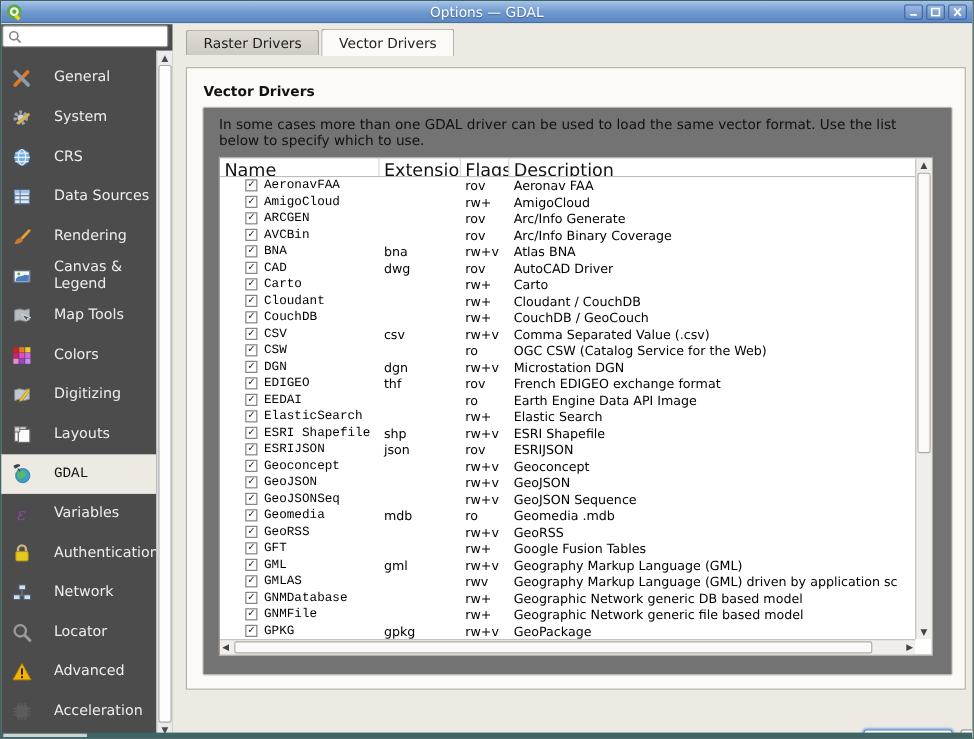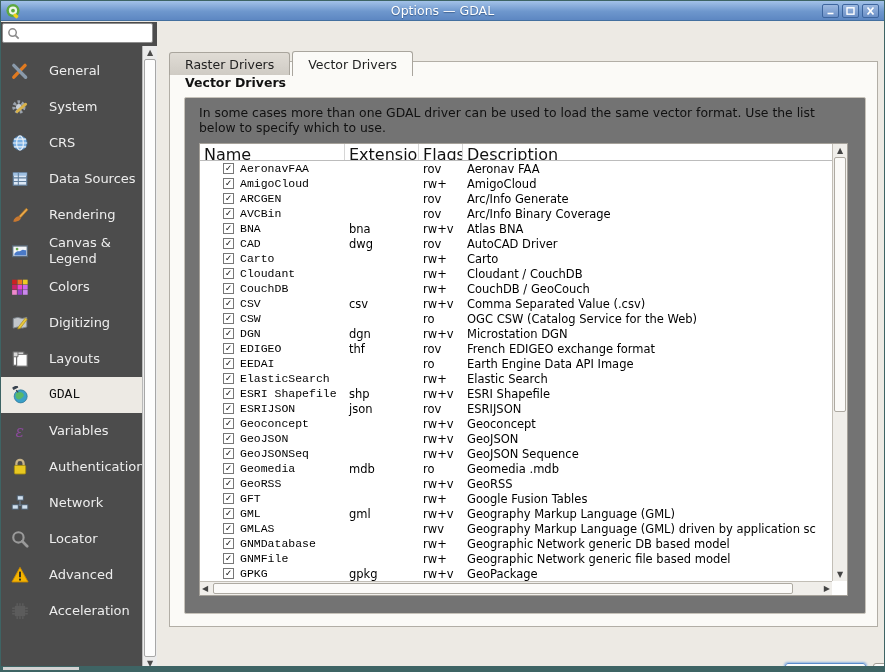--- a/index.html
+++ b/index.html
@@ -32,21 +32,21 @@
   .side-scroll .arrow.up { position:absolute; top:3px; left:0; right:0; }
   .side-scroll .arrow.down { position:absolute; bottom:3px; left:0; right:0; }
   .sitem { height:36px; display:flex; align-items:center; gap:19px; padding-left:9px;
     color:#ededed; font-size:13px; line-height:16px; cursor:default; }
   .sitem.selected { background:#edeae4; color:#111;font-family:Liberation Mono, monospace; }
   .sitem .sic { width:20px; height:20px; flex:0 0 20px; display:flex; align-items:center; justify-content:center; }
   .sitem .slabel { white-space:normal; width:100px; }
 
   
   .main { position:absolute; left:156px; top:21px; right:0; bottom:0; background:#edeae4; }
-  .tabbar { position:absolute; left:12px; top:29px; display:flex; z-index:3; }
+  .tabbar { position:absolute; left:12px; top:4px; display:flex; z-index:3; }
   .tab { height:23px; padding:0 15px; display:flex; align-items:center; font-size:12.5px; color:#222;
     background:linear-gradient(#e0dcd5,#cfcbc4); border:1px solid #a9a59d; border-bottom:none;
     border-radius:3px 3px 0 0; margin-right:2px; position:relative; top:1px; }
   .tab.active { background:#fbfaf7; height:25px; top:0; z-index:4; }
   .pane { position:absolute; left:12px; top:39px; width:709px; height:566px;
     background:#fbfaf7; border:1px solid #b2aea6; z-index:2; }
   .gtitle { position:absolute; left:15px; top:13px; font-weight:bold; font-size:12.5px; color:#111; }
   .gbox { position:absolute; left:14px; top:35px; width:682px; height:517px;
     background:#737373; border:1px solid #c6c2ba; border-radius:2px; }
   .desc { position:absolute; left:14px; top:7px; width:655px; font-size:12.4px; line-height:15px; color:#111; }
@@ -192,20 +192,29 @@
         <span class="sic">
             <svg width="18" height="18" viewBox="0 0 16 16">
           <rect x="1.5" y="3.5" width="13" height="9.4" fill="#f4f6f8" stroke="#5a6a7a" stroke-width="1.2"></rect>
           <path d="M3 10.5 C5 7 7 9 9 7.5 C11 6 12 8 13.5 7 V12 H3 Z" fill="#4a7ac8"></path>
           <circle cx="5.4" cy="6.3" r="1.2" fill="#68a84f"></circle>
             </svg>
           </span>
         <span class="slabel">Canvas &amp; Legend</span>
       </div>
 
+      <div class="sitem">
+        <span class="sic">
+            <svg width="18" height="18" viewBox="0 0 16 16">
+          <path d="M2 3.5 L6 2.5 L10 3.5 L14 2.5 V11.5 L10 12.5 L6 11.5 L2 12.5 Z" fill="#b8bcc0" stroke="#808890" stroke-width="0.8"></path>
+          <path d="M8 7 L11.6 12.4 L12.6 10 L15 9.6 Z" fill="#4a5560" stroke="#e8e8e8" stroke-width="0.7"></path>
+            </svg>
+          </span>
+        <span class="slabel">Map Tools</span>
+      </div>
 
       <div class="sitem">
         <span class="sic">
             <svg width="18" height="18" viewBox="0 0 16 16">
           <rect x="1" y="1.5" width="4.2" height="4.2" fill="#cc2222"></rect>
               <rect x="5.8" y="1.5" width="4.2" height="4.2" fill="#ee7722"></rect>
               <rect x="10.6" y="1.5" width="4.2" height="4.2" fill="#eecc22"></rect>
           <rect x="1" y="6.1" width="4.2" height="4.2" fill="#cc2266"></rect>
               <rect x="5.8" y="6.1" width="4.2" height="4.2" fill="#ee44cc"></rect>
               <rect x="10.6" y="6.1" width="4.2" height="4.2" fill="#cc66ee"></rect>

